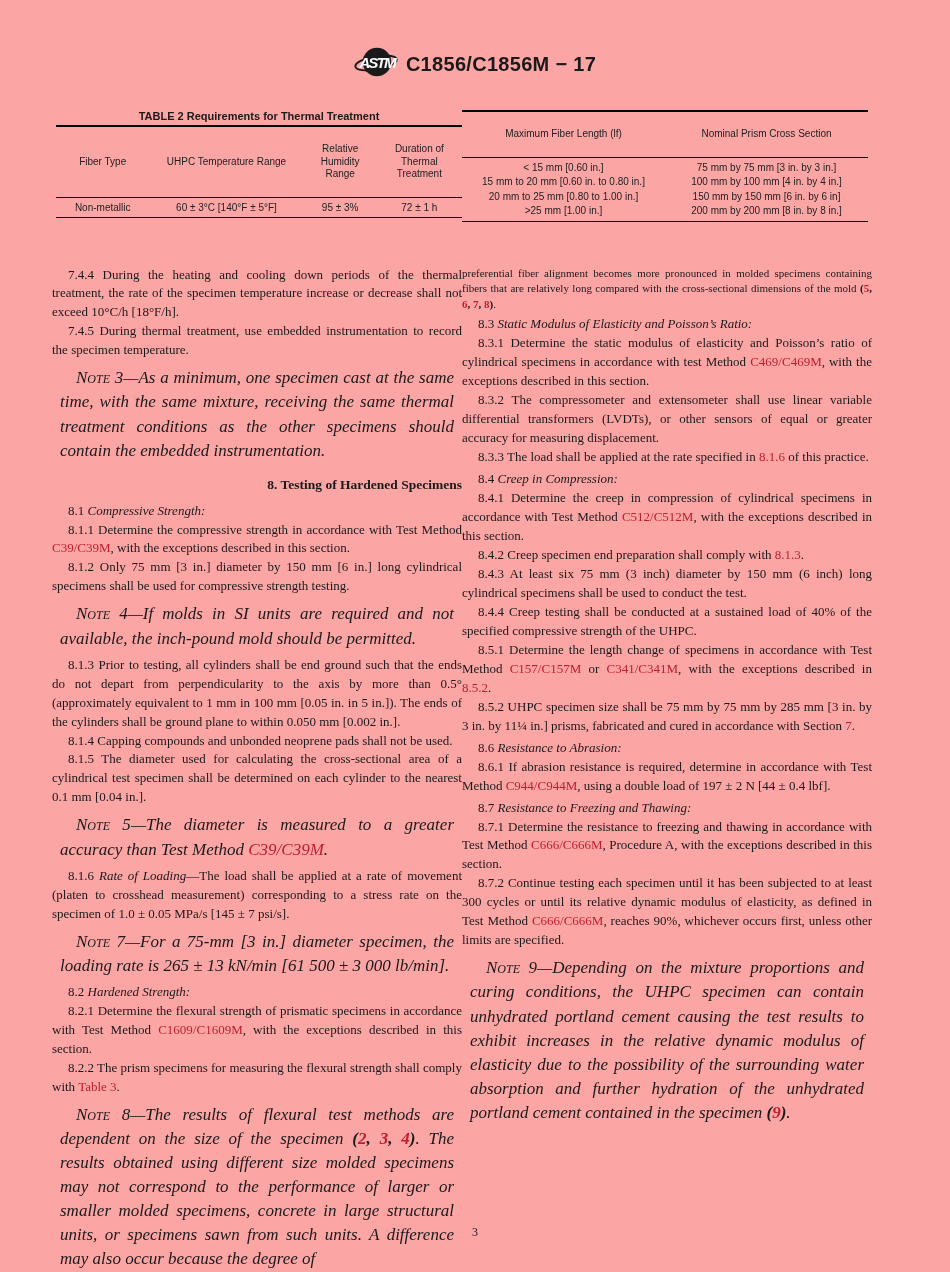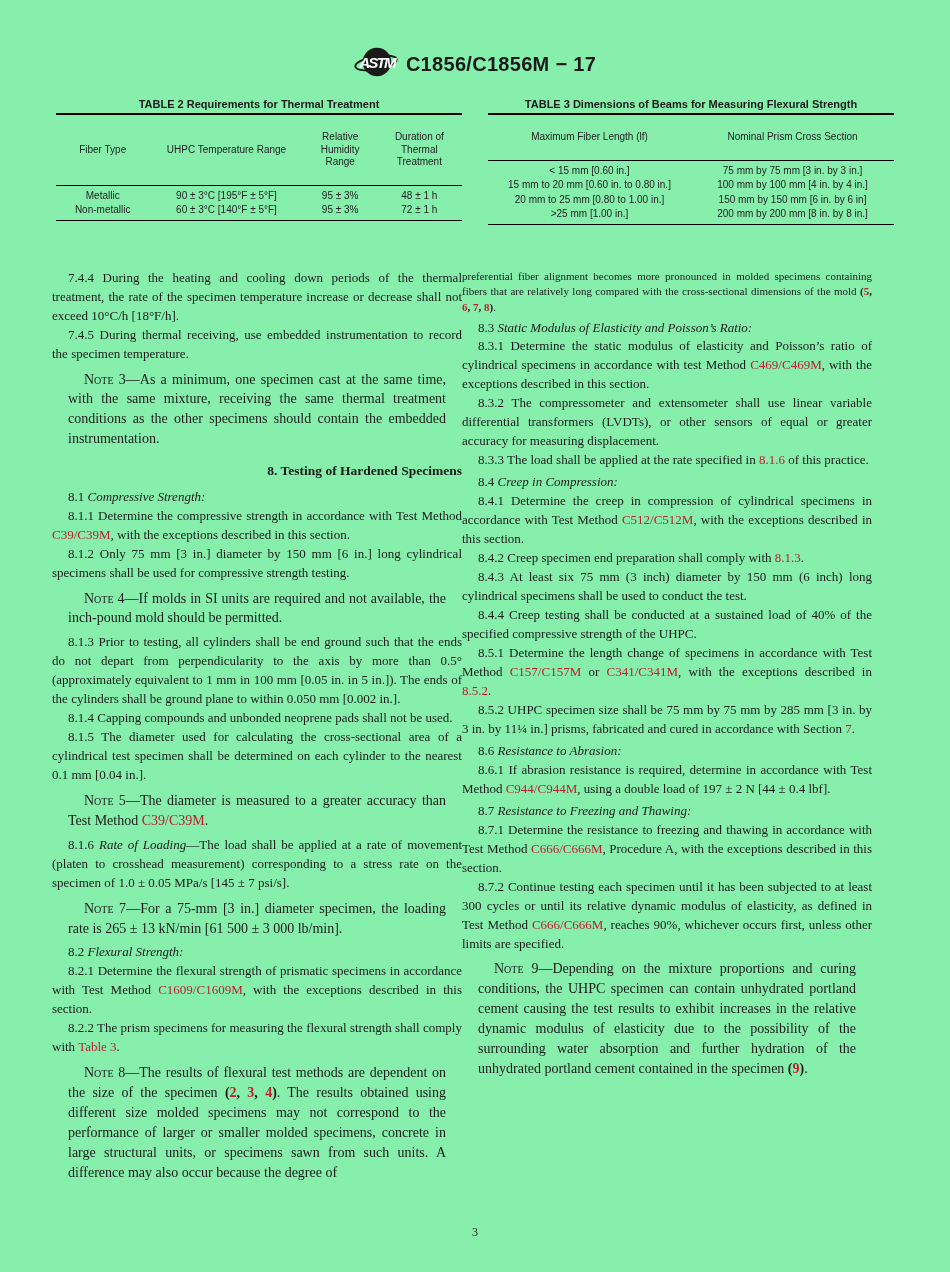--- a/index.html
+++ b/index.html
@@ -1,33 +1,33 @@
 <!DOCTYPE html>
 <html><head>
 <meta charset="utf-8">
 <style>
   html,body { margin:0; padding:0; background:#e8e8e8; }
   .page {
     position:relative; width:950px; height:1272px; margin:0 auto;
-    background:#86efac; overflow:hidden; color:#1a1a1a;
+    background:#fca5a5; overflow:hidden; color:#1a1a1a;
     font-family:"Liberation Serif", serif;
   }
   
   .doc-header {
     display:flex; justify-content:center; align-items:center;
     gap:8px; padding-top:42px;
   }
   .doc-code {
     font-family:"Liberation Sans", sans-serif;
     font-weight:bold; font-size:20px; letter-spacing:0.3px;
   }
   
   .tables-row {
-    display:flex; justify-content:space-between;
-    padding:0 56px; margin-top:12px; align-items:flex-start;
+    display:flex; justify-content:flex-start;
+    padding:0 56px; margin-top:24px; align-items:flex-start;
   }
   .table-block { width:406px; font-family:"Liberation Sans", sans-serif; }
   .table-title {
     text-align:center; font-weight:bold; font-size:11px;
     margin-bottom:2px; line-height:1.2;
   }
   .table-block table {
     width:100%; border-collapse:collapse;
     border-top:2px solid #000; border-bottom:1.5px solid #000;
     font-size:10px; color:#222;
@@ -49,21 +49,21 @@
   #table2 th:nth-child(4), #table2 td:nth-child(4) { width:21%; }
   #table3 th, #table3 td { width:50%; }
   
   .columns {
     display:flex; padding:0 52px; margin-top:44px;
   }
   .col { width:410px; font-size:13px; line-height:1.46; text-align:justify; }
   .col p { margin:0; }
   p.para  { text-indent:16px; }
   p.subpara { text-indent:16px; margin-top:3px; }
-  p.note  { font-size:14px; line-height:1.42; margin:6px 16px 5px; text-indent:16px; }
+  p.note  { font-size:17px; line-height:1.42; margin:6px 8px 5px; text-indent:16px;font-style:italic; }
   p.contnote { font-size:11px; line-height:1.42; margin:0 0 3px; text-indent:0; }
   h2.heading {
     font-size:13.5px; font-weight:bold; margin:12px 0 7px;
     text-align:right;
   }
   .s-italic { font-style:italic; }
   .s-link { color:#be1e2d; }
   .s-boldlink { color:#be1e2d; font-weight:bold; }
   .s-bold { font-weight:bold; }
   .s-notelabel { font-variant:small-caps; }
@@ -96,36 +96,29 @@
         <thead>
             <tr>
               <th>Fiber Type</th>
               <th>UHPC Temperature Range</th>
               <th>Relative Humidity Range</th>
               <th>Duration of Thermal Treatment</th>
             </tr>
           </thead>
           <tbody>
             <tr>
-              <td>Metallic</td>
-              <td>90 ± 3°C [195°F ± 5°F]</td>
-              <td>95 ± 3%</td>
-              <td>48 ± 1 h</td>
-            </tr>
-            <tr>
               <td>Non-metallic</td>
               <td>60 ± 3°C [140°F ± 5°F]</td>
               <td>95 ± 3%</td>
               <td>72 ± 1 h</td>
             </tr>
           </tbody>
       </table>
     </div>
     <div class="table-block">
-      <div class="table-title">TABLE 3 Dimensions of Beams for Measuring Flexural Strength</div>
       <table id="table3">
         <thead>
             <tr>
               <th>Maximum Fiber Length (lf)</th>
               <th>Nominal Prism Cross Section</th>
             </tr>
           </thead>
           <tbody>
             <tr>
               <td>&lt; 15 mm [0.60 in.]</td>
@@ -144,34 +137,34 @@
               <td>200 mm by 200 mm [8 in. by 8 in.]</td>
             </tr>
           </tbody>
       </table>
     </div>
   </section>
 
   <section class="columns">
     <div class="col" id="left-col">
         <p class="para"><span>7.4.4 During the heating and cooling down periods of the thermal treatment, the rate of the specimen temperature increase or decrease shall not exceed 10°C/h [18°F/h].</span></p>
-        <p class="para"><span>7.4.5 During thermal receiving, use embedded instrumentation to record the specimen temperature.</span></p>
+        <p class="para"><span>7.4.5 During thermal treatment, use embedded instrumentation to record the specimen temperature.</span></p>
         <p class="note"><span class="s-notelabel">Note 3</span><span>—As a minimum, one specimen cast at the same time, with the same mixture, receiving the same thermal treatment conditions as the other specimens should contain the embedded instrumentation.</span></p>
         <h2 class="heading"><span>8. Testing of Hardened Specimens</span></h2>
         <p class="subpara"><span>8.1 </span><span class="s-italic">Compressive Strength:</span></p>
         <p class="para"><span>8.1.1 Determine the compressive strength in accordance with Test Method </span><span class="s-link">C39/C39M</span><span>, with the exceptions described in this section.</span></p>
         <p class="para"><span>8.1.2 Only 75 mm [3 in.] diameter by 150 mm [6 in.] long cylindrical specimens shall be used for compressive strength testing.</span></p>
         <p class="note"><span class="s-notelabel">Note 4</span><span>—If molds in SI units are required and not available, the inch-pound mold should be permitted.</span></p>
         <p class="para"><span>8.1.3 Prior to testing, all cylinders shall be end ground such that the ends do not depart from perpendicularity to the axis by more than 0.5° (approximately equivalent to 1 mm in 100 mm [0.05 in. in 5 in.]). The ends of the cylinders shall be ground plane to within 0.050 mm [0.002 in.].</span></p>
         <p class="para"><span>8.1.4 Capping compounds and unbonded neoprene pads shall not be used.</span></p>
         <p class="para"><span>8.1.5 The diameter used for calculating the cross-sectional area of a cylindrical test specimen shall be determined on each cylinder to the nearest 0.1 mm [0.04 in.].</span></p>
         <p class="note"><span class="s-notelabel">Note 5</span><span>—The diameter is measured to a greater accuracy than Test Method </span><span class="s-link">C39/C39M</span><span>.</span></p>
         <p class="para"><span>8.1.6 </span><span class="s-italic">Rate of Loading</span><span>—The load shall be applied at a rate of movement (platen to crosshead measurement) corresponding to a stress rate on the specimen of 1.0 ± 0.05 MPa/s [145 ± 7 psi/s].</span></p>
         <p class="note"><span class="s-notelabel">Note 7</span><span>—For a 75-mm [3 in.] diameter specimen, the loading rate is 265 ± 13 kN/min [61 500 ± 3 000 lb/min].</span></p>
-        <p class="subpara"><span>8.2 </span><span class="s-italic">Flexural Strength:</span></p>
+        <p class="subpara"><span>8.2 </span><span class="s-italic">Hardened Strength:</span></p>
         <p class="para"><span>8.2.1 Determine the flexural strength of prismatic specimens in accordance with Test Method </span><span class="s-link">C1609/C1609M</span><span>, with the exceptions described in this section.</span></p>
         <p class="para"><span>8.2.2 The prism specimens for measuring the flexural strength shall comply with </span><span class="s-link">Table 3</span><span>.</span></p>
         <p class="note"><span class="s-notelabel">Note 8</span><span>—The results of flexural test methods are dependent on the size of the specimen </span><span class="s-bold">(</span><span class="s-boldlink">2</span><span class="s-bold">, </span><span class="s-boldlink">3</span><span class="s-bold">, </span><span class="s-boldlink">4</span><span class="s-bold">)</span><span>. The results obtained using different size molded specimens may not correspond to the performance of larger or smaller molded specimens, concrete in large structural units, or specimens sawn from such units. A difference may also occur because the degree of</span></p>
       </div>
     <div class="col" id="right-col">
         <p class="contnote"><span>preferential fiber alignment becomes more pronounced in molded specimens containing fibers that are relatively long compared with the cross-sectional dimensions of the mold </span><span class="s-bold">(</span><span class="s-boldlink">5</span><span class="s-bold">, </span><span class="s-boldlink">6</span><span class="s-bold">, </span><span class="s-boldlink">7</span><span class="s-bold">, </span><span class="s-boldlink">8</span><span class="s-bold">)</span><span>.</span></p>
         <p class="subpara"><span>8.3 </span><span class="s-italic">Static Modulus of Elasticity and Poisson’s Ratio:</span></p>
         <p class="para"><span>8.3.1 Determine the static modulus of elasticity and Poisson’s ratio of cylindrical specimens in accordance with test Method </span><span class="s-link">C469/C469M</span><span>, with the exceptions described in this section.</span></p>
         <p class="para"><span>8.3.2 The compressometer and extensometer shall use linear variable differential transformers (LVDTs), or other sensors of equal or greater accuracy for measuring displacement.</span></p>
         <p class="para"><span>8.3.3 The load shall be applied at the rate specified in </span><span class="s-link">8.1.6</span><span> of this practice.</span></p>

